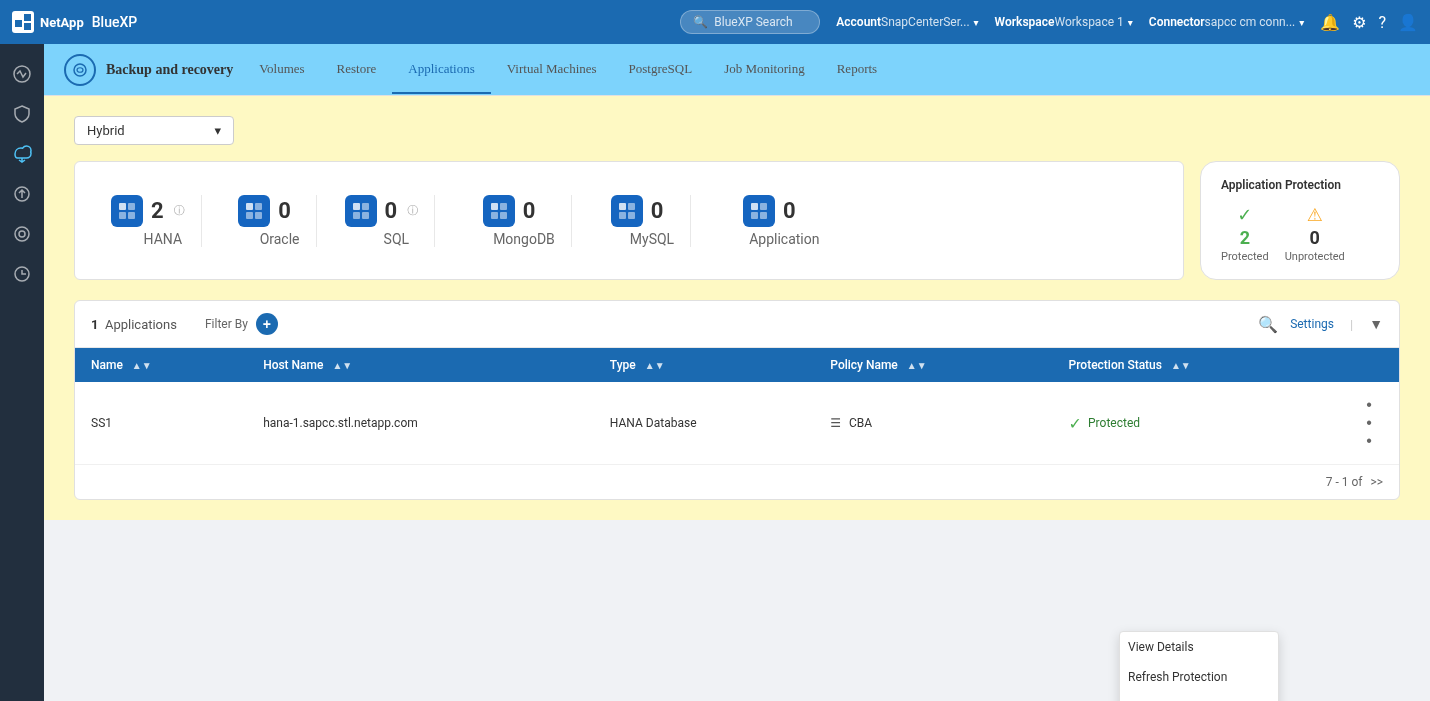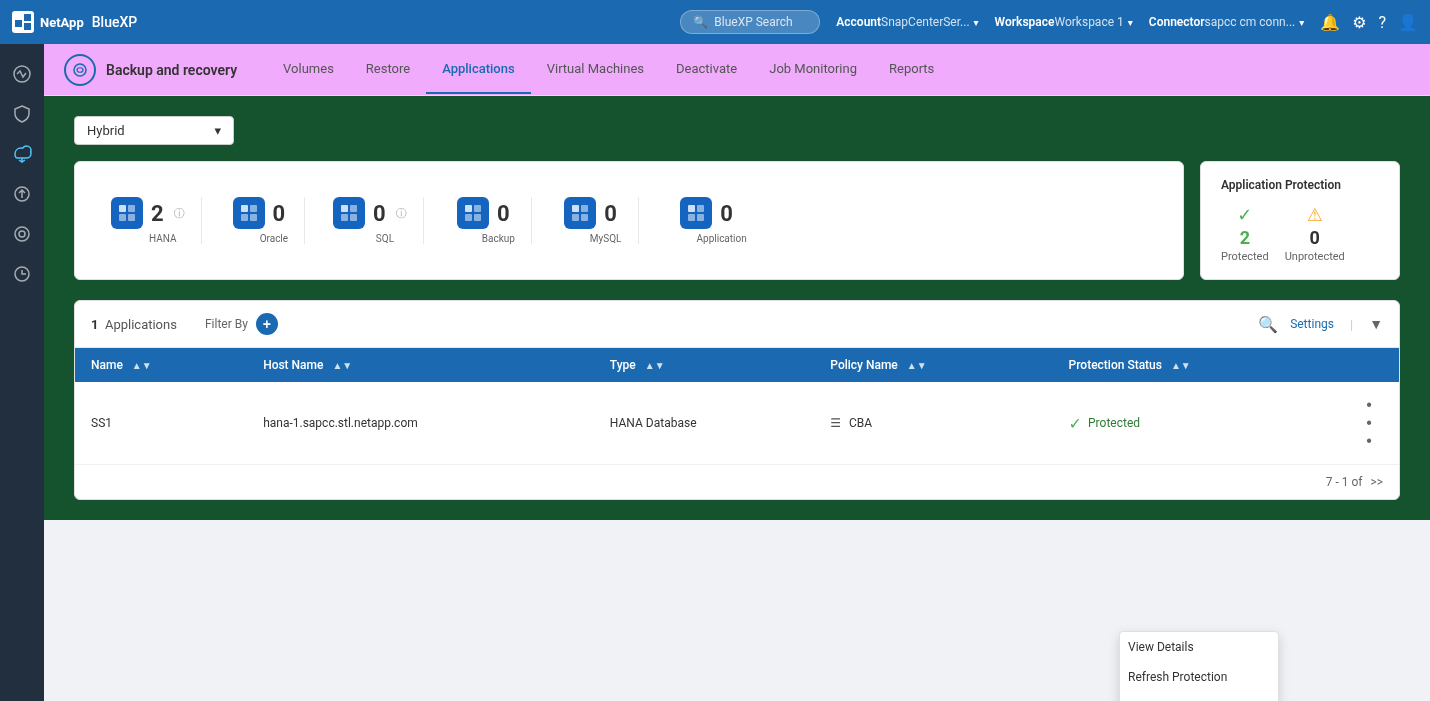--- a/index.html
+++ b/index.html
@@ -75,27 +75,27 @@
 
     
     .main-content {
       margin-left: 44px;
       margin-top: 44px;
       min-height: calc(100vh - 44px);
     }
 
     
     .second-nav {
-      background: #f0abfc;
+      background: #7dd3fc;
       height: 52px;
       display: flex;
       align-items: center;
       padding: 0 20px;
       border-bottom: 1px solid #e0e0e0;
-      gap: 20px;
+      font-family: Liberation Serif, serif;
     }
     .page-icon-area { display: flex; align-items: center; gap: 10px; margin-right: 10px; }
     .page-icon-circle {
       width: 32px;
       height: 32px;
       border: 2px solid #1b6ab1;
       border-radius: 50%;
       display: flex;
       align-items: center;
       justify-content: center;
@@ -112,21 +112,21 @@
       color: #555;
       font-size: 13px;
       border-bottom: 2px solid transparent;
       white-space: nowrap;
     }
     .nav-tab.active { color: #1b6ab1; border-bottom: 2px solid #1b6ab1; font-weight: 500; }
 
     
     .content-area {
       padding: 20px 30px;
-      background: #14532d;
+      background: #fef9c3;
     }
 
     
     .dropdown-container { margin-bottom: 16px; }
     .dropdown {
       background: white;
       border: 1px solid #ccc;
       border-radius: 4px;
       padding: 6px 12px;
       font-size: 13px;
@@ -170,26 +170,26 @@
       height: 32px;
       background: #1565c0;
       border-radius: 6px;
       display: flex;
       align-items: center;
       justify-content: center;
     }
     .stat-icon svg { width: 20px; height: 20px; }
     .stat-num { font-size: 22px; font-weight: 700; color: #333; }
     .stat-info { color: #aaa; font-size: 11px; margin-left: 2px; cursor: pointer; }
-    .stat-label { font-size: 10px; color: #666; margin-left: 30px; }
+    .stat-label { font-size: 14px; color: #666; margin-left: 30px; }
 
     .app-protection-card {
       background: white;
       border: 1px solid #e0e0e0;
-      border-radius: 6px;
+      border-radius: 16px;
       padding: 16px 20px;
       width: 200px;
       min-width: 180px;
     }
     .app-protection-title { font-size: 12px; font-weight: 600; color: #333; margin-bottom: 12px; }
     .protection-stats { display: flex; gap: 16px; }
     .prot-stat { display: flex; flex-direction: column; align-items: center; gap: 2px; }
     .prot-num { font-size: 18px; font-weight: 700; }
     .prot-label { font-size: 11px; color: #666; }
     .prot-icon { font-size: 18px; }
@@ -388,21 +388,21 @@
           <path d="M5 8 C5 5 11 5 11 8 C11 11 5 11 5 8 Z" stroke="#1b6ab1" stroke-width="1.2" fill="none"></path>
         </svg>
       </div>
       <span class="page-title">Backup and recovery</span>
     </div>
     <div class="nav-tabs">
       <div class="nav-tab">Volumes</div>
       <div class="nav-tab">Restore</div>
       <div class="nav-tab active">Applications</div>
       <div class="nav-tab">Virtual Machines</div>
-      <div class="nav-tab">Deactivate</div>
+      <div class="nav-tab">PostgreSQL</div>
       <div class="nav-tab">Job Monitoring</div>
       <div class="nav-tab">Reports</div>
     </div>
   </div>
 
   <div class="content-area">
 
     <div class="dropdown-container">
       <div class="dropdown">
         <span>Hybrid</span>
@@ -465,21 +465,21 @@
             <div class="stat-icon">
               <svg width="20" height="20" viewBox="0 0 20 20" fill="none">
                 <rect x="2" y="2" width="7" height="7" rx="1" fill="white" opacity="0.8"></rect>
                 <rect x="11" y="2" width="7" height="7" rx="1" fill="white" opacity="0.5"></rect>
                 <rect x="2" y="11" width="7" height="7" rx="1" fill="white" opacity="0.5"></rect>
                 <rect x="11" y="11" width="7" height="7" rx="1" fill="white" opacity="0.5"></rect>
               </svg>
             </div>
             <span class="stat-num">0</span>
           </div>
-          <span class="stat-label">Backup</span>
+          <span class="stat-label">MongoDB</span>
         </div>
 
         <div class="stat-item">
           <div class="stat-icon-num">
             <div class="stat-icon">
               <svg width="20" height="20" viewBox="0 0 20 20" fill="none">
                 <rect x="2" y="2" width="7" height="7" rx="1" fill="white" opacity="0.8"></rect>
                 <rect x="11" y="2" width="7" height="7" rx="1" fill="white" opacity="0.5"></rect>
                 <rect x="2" y="11" width="7" height="7" rx="1" fill="white" opacity="0.5"></rect>
                 <rect x="11" y="11" width="7" height="7" rx="1" fill="white" opacity="0.5"></rect>

